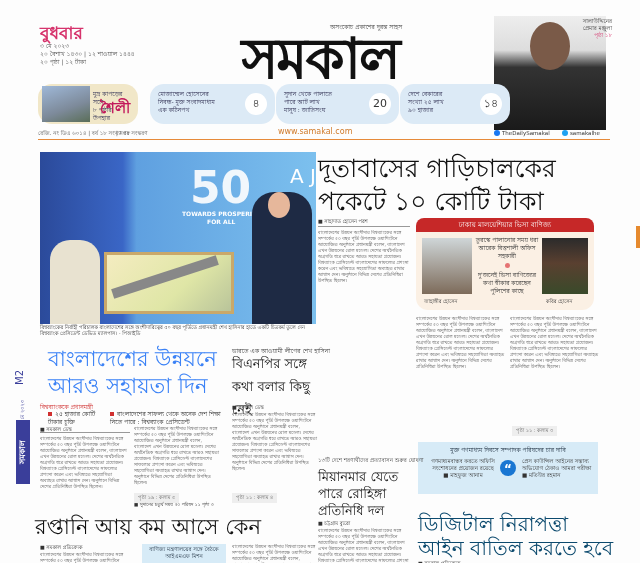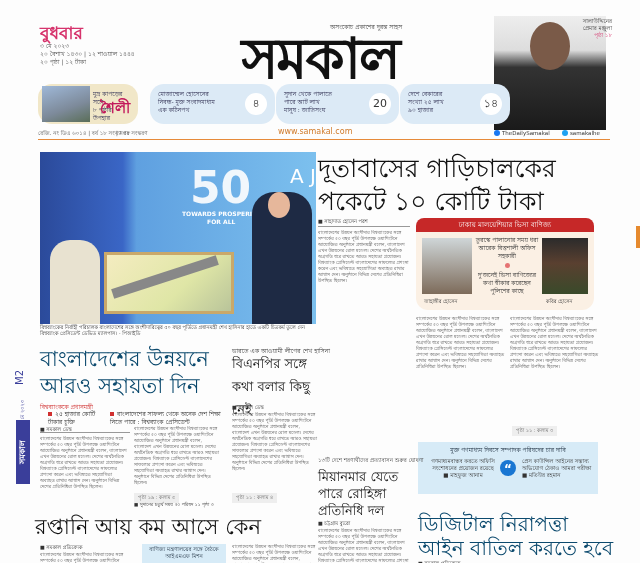--- a/index.html
+++ b/index.html
@@ -30,21 +30,21 @@
 .photo{left:40px;top:152px;width:276px;height:172px;background:linear-gradient(90deg,#2b4a9a 0%,#3a66c6 30%,#5fa0e0 35%,#7cc0ee 100%)}
 .photo .fifty{position:absolute;left:150px;top:10px;font-size:44px;color:#fff;font-weight:bold;opacity:.9}
 .photo .slogan{position:absolute;left:142px;top:58px;font-size:6px;color:#fff;font-weight:bold;line-height:8px;text-align:center}
 .photo .aj{position:absolute;left:250px;top:12px;font-size:20px;color:#fff}
 .photo .paint{position:absolute;left:64px;top:100px;width:130px;height:62px;background:linear-gradient(135deg,#f4ecc0,#dfe6a6 60%,#b9c49a);border:3px solid #c9a86a}
 .photo .road{position:absolute;left:70px;top:120px;width:110px;height:10px;background:#888;transform:rotate(-18deg)}
 .photo .woman{position:absolute;left:10px;top:88px;width:50px;height:84px;background:#e8e2d0;border-radius:20px 20px 0 0}
 .photo .man{position:absolute;left:212px;top:40px;width:60px;height:132px;background:#1e2a44;border-radius:22px 22px 0 0}
 .photo .manhead{position:absolute;left:228px;top:40px;width:22px;height:26px;border-radius:50%;background:#e6b79b}
 .caption{left:40px;top:324px;width:276px;font-size:5px;line-height:6px;color:#333}
-.h-main{left:40px;top:346px;width:200px;font-size:21px;line-height:27px;color:#0c4a6e}
+.h-main{left:48px;top:346px;width:200px;font-size:21px;line-height:27px;color:#3b82f6}
 .kicker-red{left:40px;top:402px;font-size:6px;color:#d03030}
 .bullets{left:48px;top:410px;width:190px;font-size:6px;line-height:8px;color:#333}
 .bullets span.sq{display:inline-block;width:4px;height:4px;background:#d03030;margin-right:3px}
 .sub-kicker{left:232px;top:346px;font-size:6px;color:#444}
 .h-side{left:232px;top:352px;width:86px;font-size:13px;line-height:23px;color:#111}
 .rule{height:1px;background:#999}
 .body-text{font-size:4.5px;line-height:6px;color:#555;overflow:hidden}
 .byline{font-size:5px;color:#333}
 .lead-h{left:318px;top:152px;width:300px;font-size:25px;line-height:33px;color:#111;font-family:"DejaVu Sans",sans-serif}
 .visa-box{left:416px;top:218px;width:178px;height:92px;background:#fbf0e4;border-radius:12px}

